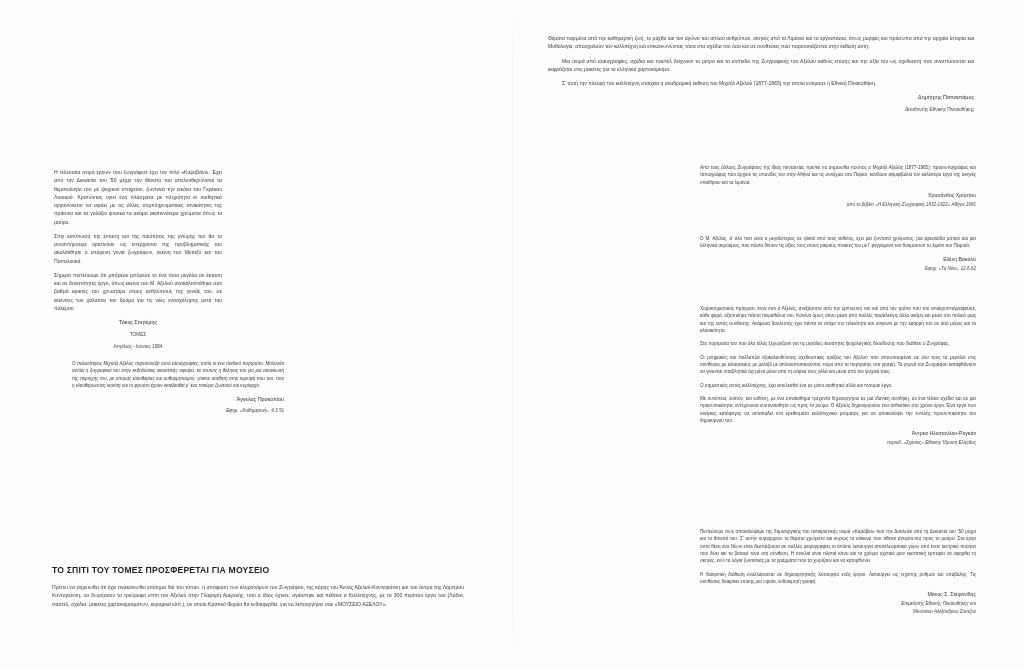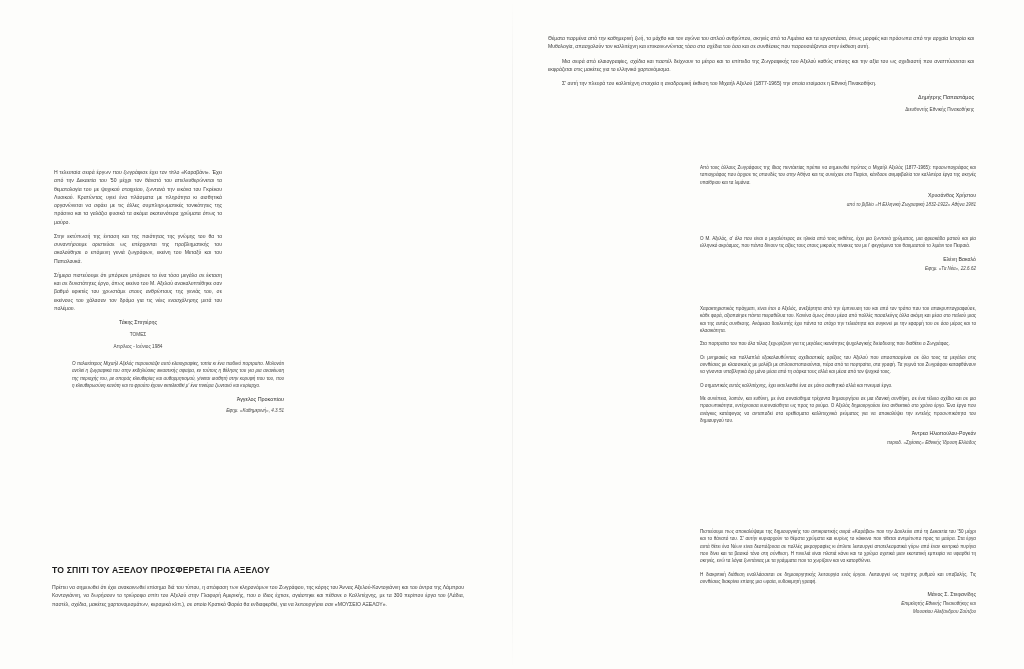--- a/index.html
+++ b/index.html
@@ -106,21 +106,21 @@
     <p class="byline-center small">Απρίλιος - Ιούνιος 1984</p>
   </div>
 
   <div class="col" style="left:72px; top:360px; width:212px;">
     <p class="para tiny ital">Ο παλαιότερος Μιχαήλ Αξελός παρουσιάζει αυτό ελαιογραφίες, τοπία κι ένα παιδικό πορτραίτο. Μολονότι αντλεί η ζωγραφικά του στην εκδηλώσεις εικαστικής σφαίρα, εν τούτοις η θέλησις του για μια ανανέωση της περιοχής του, με σποράς ελευθερίας και αυθορμητισμού, γίνεται αισθητή στην κορυφή που του, που η ελευθερωσύνη κανότη και το φρούτο έχουν εκτελεσθεί μ' ένα πνεύμα ζωντανό και κυρίαρχο.</p>
     <p class="sig sig-name">Άγγελος Προκοπίου</p>
     <p class="cite">Εφημ. «Καθημερινή», 4.3.51</p>
   </div>
 
   <div class="col" style="left:52px; top:565px; width:412px;">
-    <div class="heading">ΤΟ ΣΠΙΤΙ ΤΟΥ ΑΞΕΛΟΥ ΠΡΟΣΦΕΡΕΤΑΙ ΓΙΑ ΑΞΕΛΟΥ</div>
+    <div class="heading">ΤΟ ΣΠΙΤΙ ΤΟΥ ΤΟΜΕΣ ΠΡΟΣΦΕΡΕΤΑΙ ΓΙΑ ΜΟΥΣΕΙΟ</div>
     <p class="para">Πρέπει να σημειωθεί ότι έχει ανακοινωθεί επίσημα διά του τύπου, η απόφαση των κληρονόμων του Ζωγράφου, της κόρης του Άννας Αξελού-Κοντογιάννη και του άντρα της Λάμπρου Κοντογιάννη, να δωρήσουν το τριώροφο σπίτι του Αξελού στην Γλαφυρή Αμερικής, που ο ίδιος έχτισε, αγιάστηκε και πέθανε ο Καλλιτέχνης, με τα 300 περίπου έργα του (Λάδια, παστέλ, σχέδια, μακέτες χαρτονομισμάτων, κεραμικά κλπ.), σε οποίο Κρατικό Φορέα θα ενδιαφερθεί, για να λειτουργήσει σαν «ΜΟΥΣΕΙΟ ΑΞΕΛΟΥ».</p>
   </div>
 
   <div class="col" style="left:548px; top:34px; width:426px;">
     <p class="para">Θέματα παρμένα από την καθημερινή ζωή, το μόχθο και τον αγώνα του απλού ανθρώπου, σκηνές από τα Λιμάνια και τα εργοστάσια, όπως μορφές και πρόσωπα από την αρχαία Ιστορία και Μυθολογία, απασχολούν τον καλλιτέχνη και επικοινωνώντας τόσο στα σχέδια του όσο και σε συνθέσεις που παρουσιάζονται στην έκθεση αυτή.</p>
     <p class="para" style="text-indent:14px;">Μια σειρά από ελαιογραφίες, σχέδια και παστέλ δείχνουν το μέτρο και το επίπεδο της Ζωγραφικής του Αξελού καθώς επίσης και την αξία του ως σχεδιαστή που αναπτύσσεται και εκφράζεται στις μακέτες για το ελληνικό χαρτονόμισμα.</p>
     <p class="para" style="text-indent:14px;">Σ' αυτή την πλευρά του καλλιτέχνη στοιχεία η αναδρομική έκθεση του Μιχαήλ Αξελού (1877-1965) την οποία ετοίμασε η Εθνική Πινακοθήκη.</p>
 
     <p class="sig sig-name">Δημήτρης Παπαστάμος</p>
     <p class="sig sig-role">Διευθυντής Εθνικής Πινακοθήκης</p>

